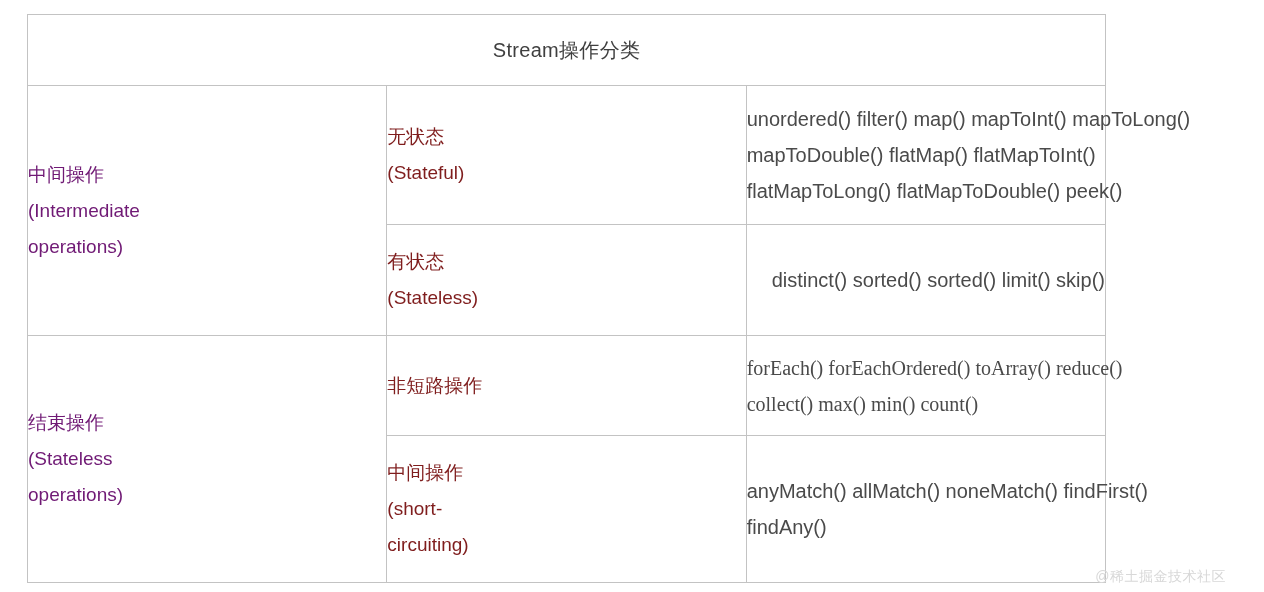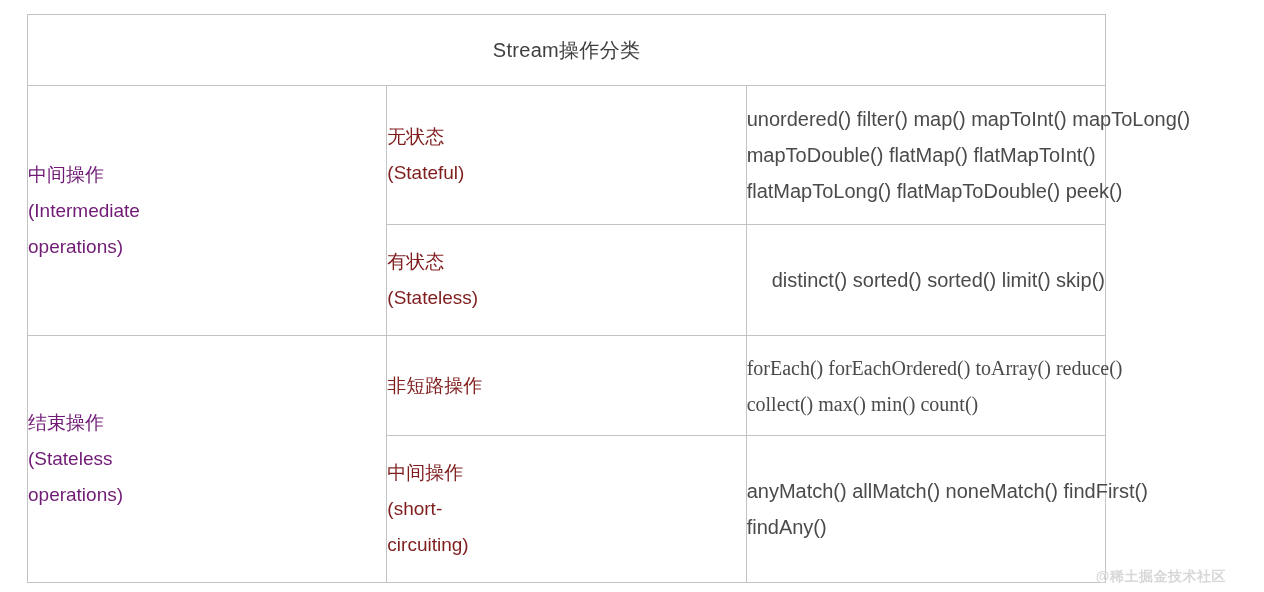--- a/index.html
+++ b/index.html
@@ -73,21 +73,20 @@
   .row-short     .ops-cell { height: 146px; }
 
   #watermark {
     position: absolute;
     right: 38px;
     bottom: 6px;
     font-size: 14px;
     color: #d8d8d8;
     letter-spacing: 0.5px;
     user-select: none;
-    font-weight: bold;
   }
 </style>
 </head>
 <body>
 
 <table id="stream-table">
   <tbody>
     <tr>
       <td class="caption-cell" colspan="3">Stream操作分类</td>
     </tr>

